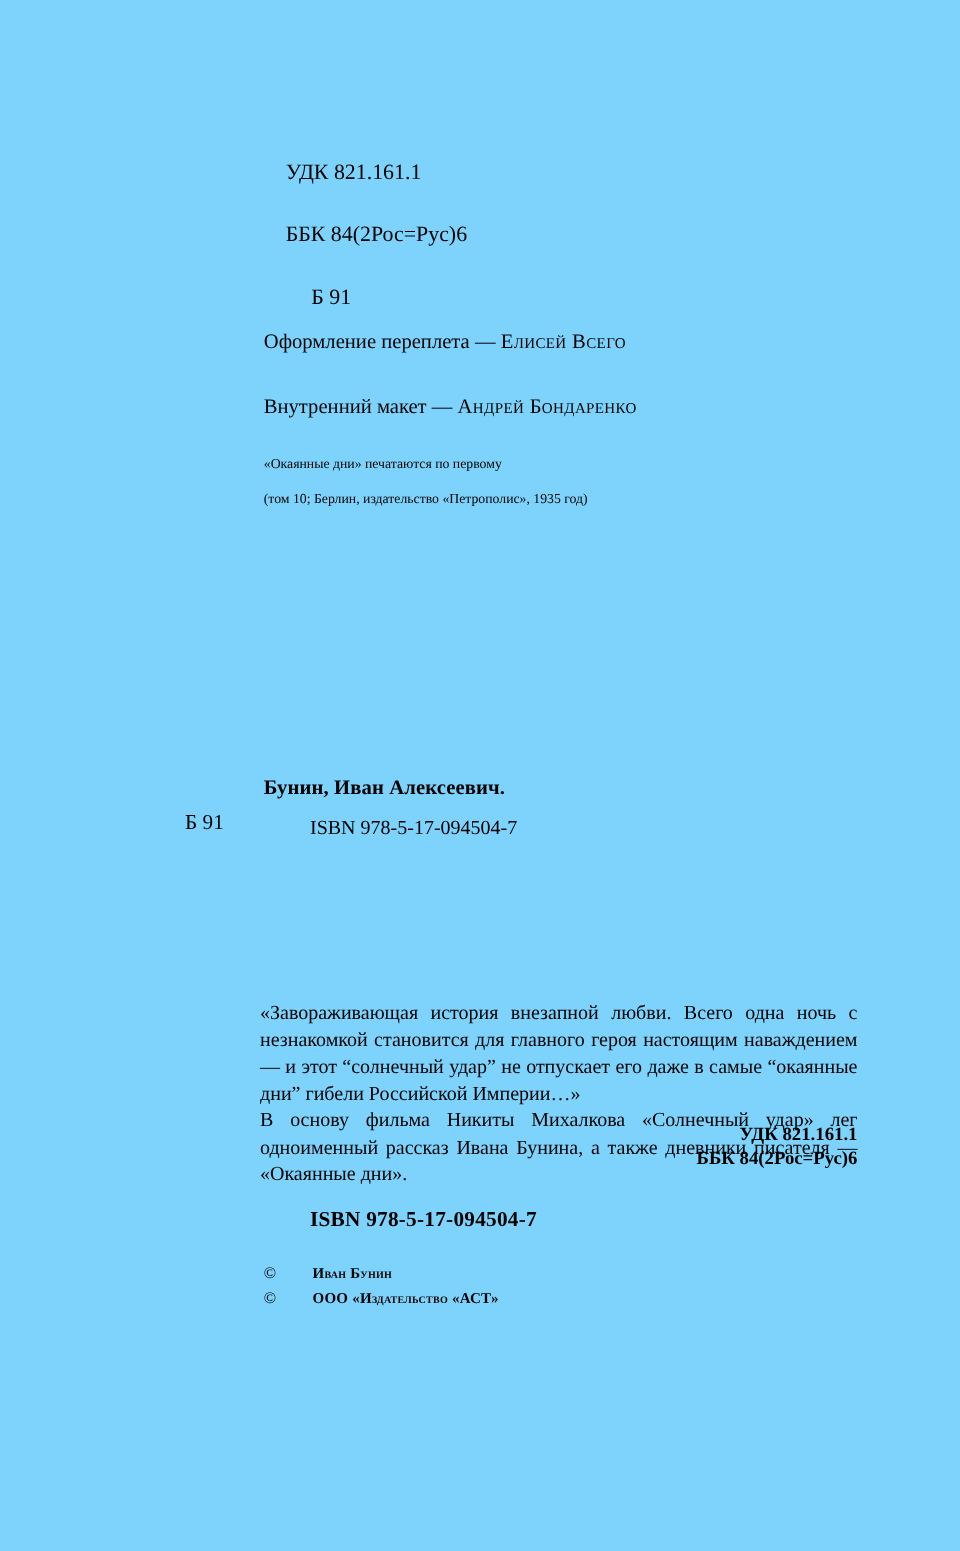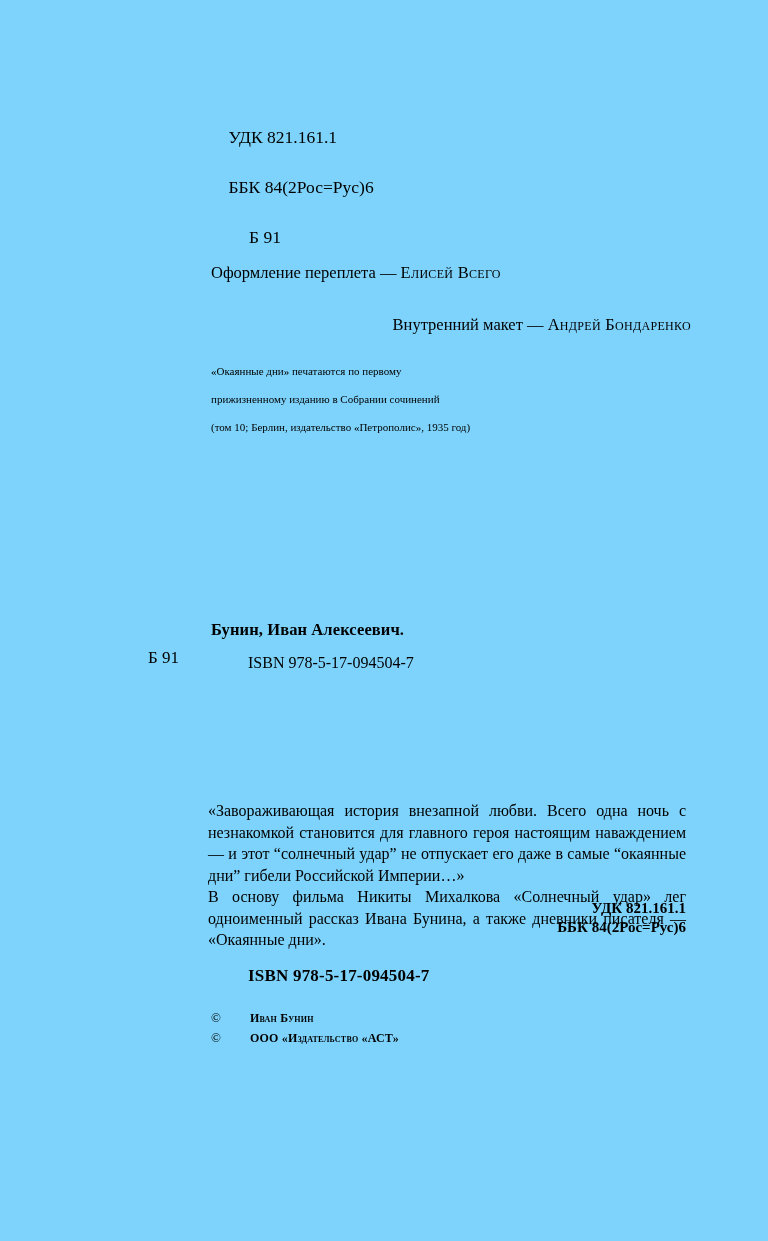--- a/index.html
+++ b/index.html
@@ -42,21 +42,21 @@
     left: 211px;
     top: 261px;
     font-size: 16.5px;
     line-height: 24px;
     width: 480px;
   }
   .credit-line {
     margin-bottom: 28px;
     white-space: nowrap;
   }
-  .credit-line:last-child { margin-bottom: 0; text-align: right; }
+  .credit-line:last-child { margin-bottom: 0; }
   .smallcaps {
     font-variant: small-caps;
     letter-spacing: 0.3px;
   }
 
   
   .source-note {
     position: absolute;
     left: 211px;
     top: 357px;
@@ -178,21 +178,20 @@
     <span class="b91">Б 91</span>
   </div>
 
   <div class="credits">
     <div class="credit-line"><span>Оформление переплета — </span><span class="smallcaps">Елисей Всего</span></div>
     <div class="credit-line"><span>Внутренний макет — </span><span class="smallcaps">Андрей Бондаренко</span></div>
   </div>
 
   <div class="source-note">
     <div>«Окаянные дни» печатаются по первому</div>
-    <div>прижизненному изданию в Собрании сочинений</div>
     <div>(том 10; Берлин, издательство «Петрополис», 1935 год)</div>
   </div>
 
   <div class="card">
     <div class="card-marker">Б 91</div>
     <div class="card-body">
       <div class="card-author">Бунин, Иван Алексеевич.</div>
       <div class="card-isbn">ISBN 978-5-17-094504-7</div>
     </div>
   </div>

